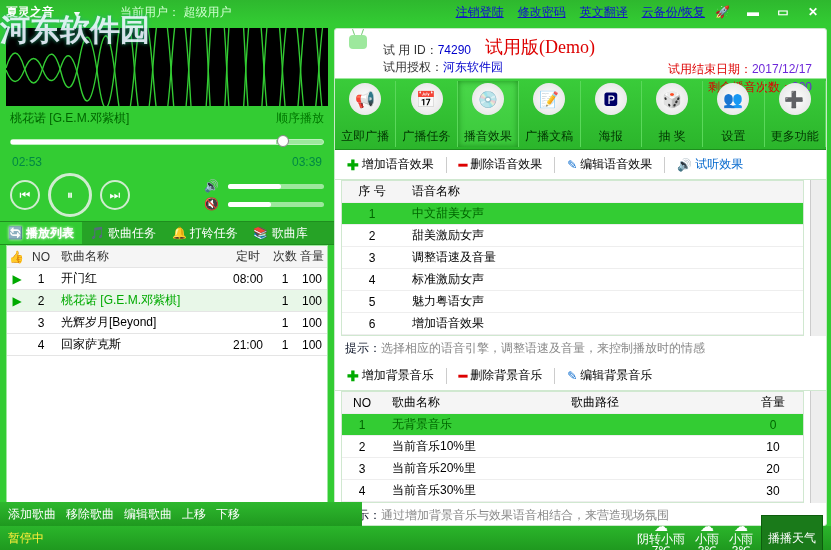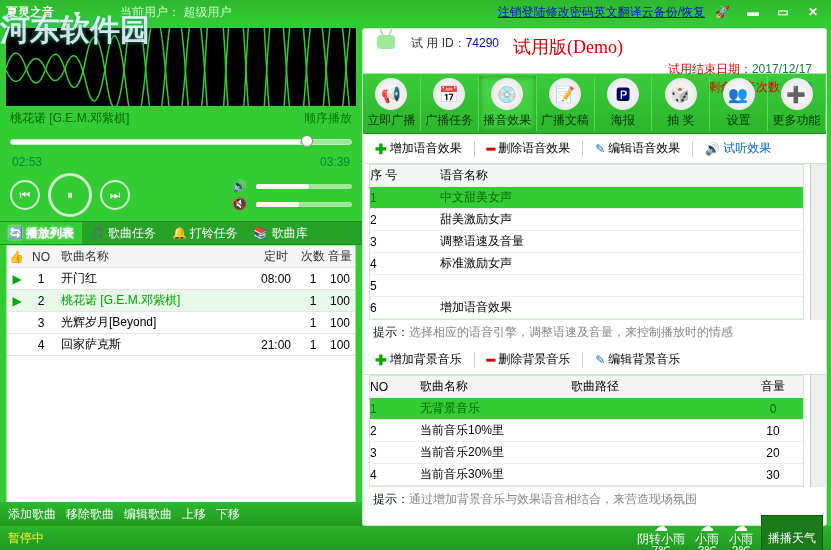--- a/index.html
+++ b/index.html
@@ -1,28 +1,28 @@
 <!DOCTYPE html>
 <html><head>
 <meta charset="utf-8">
 <style>
 *{box-sizing:border-box;margin:0;padding:0;font-family:"Microsoft YaHei",SimSun,sans-serif;font-size:12px}
 body{width:831px;height:550px;background:#33cc33;overflow:hidden;position:relative}
 .titlebar{height:24px;background:linear-gradient(#2eb82e,#33cc33);display:flex;align-items:center;color:#fff;padding:0 6px}
 .titlebar .logo-area{display:flex;align-items:flex-end;gap:20px}
 .titlebar .user{margin-left:40px;color:#cfffcf}
 .titlebar .spacer{flex:1}
-.titlebar .links{display:flex;color:#2222cc;font-size:12px}
+.titlebar .links{display:flex;gap:14px;color:#2222cc;font-size:12px}
 .titlebar .links span{color:#1111cc;text-decoration:underline;cursor:pointer}
 .titlebar .wbtn{width:24px;height:18px;display:flex;align-items:center;justify-content:center;color:#fff;margin-left:6px;cursor:pointer;font-weight:bold}
 .watermark{position:absolute;left:0;top:10px;z-index:10;pointer-events:none;opacity:.92}
 .watermark .wm-cn{font-size:30px;color:#eaf6ff;font-weight:bold;text-shadow:0 0 4px #2a7}
 .watermark .wm-url{font-size:14px;color:#e8f4ff;margin-top:-4px}
 .main{display:flex;height:502px}
-.left{width:362px;background:#33cc33;display:flex;flex-direction:column}
+.left{width:334px;background:#33cc33;display:flex;flex-direction:column}
 .waveform{height:78px;background:#000;margin:4px 6px 2px 6px;position:relative;overflow:hidden}
 .waveform svg{width:100%;height:100%}
 .song-info{padding:2px 10px;color:#006600;display:flex;justify-content:space-between}
 .song-info .mode{color:#007700}
 .seek{margin:4px 10px;height:18px;position:relative}
 .seek .track{height:6px;background:#9de89d;border:1px solid #bdf1bd;border-radius:3px;position:relative;top:6px}
 .seek .prog{height:4px;background:#fff;width:85%;position:relative}
 .seek .thumb{width:12px;height:12px;border-radius:50%;background:#fff;border:1px solid #888;position:absolute;left:85%;top:2px}
 .times{display:flex;justify-content:space-between;color:#084;padding:0 12px;font-size:11px}
 .controls{display:flex;align-items:center;padding:4px 10px;gap:8px}
@@ -51,41 +51,41 @@
 .left-foot span{cursor:pointer}
 .right{flex:1;background:#fff;margin:4px 4px 0 0;border-radius:3px;display:flex;flex-direction:column;border:1px solid #c8e8c8}
 .r-head{display:flex;padding:6px 8px 2px 8px;gap:10px;align-items:flex-start}
 .robot{width:30px;height:36px;display:flex;flex-direction:column;align-items:center}
 .robot .head{width:18px;height:14px;background:#9de89d;border-radius:4px;position:relative}
 .robot .ant{width:1px;height:6px;background:#7c7;position:absolute;top:-6px}
 .robot .ant.l{left:4px;transform:rotate(-20deg)}
 .robot .ant.r{right:4px;transform:rotate(20deg)}
 .r-info{flex:1;color:#333}
 .r-info .demo{color:#d00;font-size:18px;font-family:KaiTi,serif}
-.r-info .row{display:flex;gap:14px;align-items:flex-start}
-.r-info .blue{color:#15803d}
+.r-info .row{display:flex;gap:14px;align-items:flex-end}
+.r-info .blue{color:#6d28d9}
 .r-info .enddate{color:#d00;position:absolute;right:14px;top:32px;font-size:12px}
 .r-info .remain{color:#d00;position:absolute;right:14px;top:50px;font-size:12px}
 .r-toolbar{display:flex;background:linear-gradient(#3acc3a,#2bb52b);padding:2px 0;border-top:1px solid #9de89d;border-bottom:1px solid #1e8e1e}
 .r-toolbar .tbtn{flex:1;display:flex;flex-direction:column;align-items:center;padding:2px 0;cursor:pointer;color:#006;border-right:1px solid #5ad85a;position:relative}
 .r-toolbar .tbtn.active{background:linear-gradient(#4ad84a,#3bc83b);box-shadow:inset 0 0 6px #1e8e1e}
 .r-toolbar .tbtn .ic{width:32px;height:32px;border-radius:50%;background:radial-gradient(#fff,#e0e0e0);display:flex;align-items:center;justify-content:center;font-size:16px}
-.r-toolbar .tbtn .lbl{color:#003300;margin-top:2px}
+.r-toolbar .tbtn .lbl{color:#003300;margin-top:13px}
 .r-subbar{display:flex;padding:4px 8px;gap:6px;border-bottom:1px solid #d0e8d0;align-items:center}
 .r-subbar .sb{display:flex;align-items:center;gap:3px;cursor:pointer;padding:2px 4px}
 .r-subbar .plus{color:#0a0;font-weight:bold;font-size:14px}
 .r-subbar .minus{color:#d00;font-weight:bold;font-size:14px}
 .r-subbar .edit{color:#06c}
 .r-subbar .sep{width:1px;height:16px;background:#ccc;margin:0 2px}
 .r-subbar .preview{color:#06c;display:flex;align-items:center;gap:3px}
 .r-table{border:1px solid #d0e8d0;margin:0 6px}
 .rth,.rtr{display:flex;height:22px;align-items:center;border-bottom:1px solid #eee}
 .rth{background:#f5f5f5}
 .rtr.hi{background:#33cc33;color:#006600}
-.rcol-no{width:60px;}
+.rcol-no{width:60px;text-align:center}
 .rcol-name{flex:1;padding-left:10px}
 .rcol-path{width:180px;padding-left:8px}
 .rcol-v{width:60px;text-align:center}
 .r-tip{padding:4px 10px;color:#888;font-size:12px}
 .r-tip .lbl{color:#0f172a}
 .bottom{position:absolute;bottom:0;left:0;right:0;height:24px;background:linear-gradient(#2bb52b,#1f991f);display:flex;align-items:center;color:#fff;padding:0 8px;gap:8px}
 .bottom .red{color:#ffef3a}
 .bottom .weather{margin-left:auto;display:flex;gap:10px;align-items:center;font-size:11px}
 .bottom .wday{display:flex;flex-direction:column;align-items:center;line-height:1}
 .bottom .wday .wi{font-size:14px}
@@ -233,20 +233,23 @@
           <div class="head">
             <div class="ant l"></div>
             <div class="ant r"></div>
           </div>
         </div>
       <div class="r-info">
         <div class="row">
           <span><span>试 用 ID：</span><span class="hl-link">74290</span></span>
           <span class="demo">试用版(Demo)</span>
         </div>
+        <div class="row">
+          <span><span>试用授权：</span><span class="hl-link">河东软件园</span></span>
+        </div>
         <div class="enddate"><span>试用结束日期：</span><span class="blue">2017/12/17</span></div>
         <div class="remain"><span>剩余播音次数：</span><span class="blue">300</span></div>
       </div>
     </div>
     <div class="r-toolbar" id="r-toolbar">
         <div class="tbtn">
           <div class="ic">📢</div>
           <div class="lbl">立即广播</div>
         </div>
         <div class="tbtn">
@@ -318,20 +321,21 @@
             <div class="rtr">
               <div class="rcol-no">3</div>
               <div class="rcol-name">调整语速及音量</div>
             </div>
             <div class="rtr">
               <div class="rcol-no">4</div>
               <div class="rcol-name">标准激励女声</div>
             </div>
             <div class="rtr">
               <div class="rcol-no">5</div>
+              <div class="rcol-name">魅力粤语女声</div>
             </div>
             <div class="rtr">
               <div class="rcol-no">6</div>
               <div class="rcol-name">增加语音效果</div>
             </div>
           </div>
       </div>
       <div class="scroll-stub"></div>
     </div>
     <div class="r-tip"><span class="lbl">提示：</span><span>选择相应的语音引擎，调整语速及音量，来控制播放时的情感</span></div>

